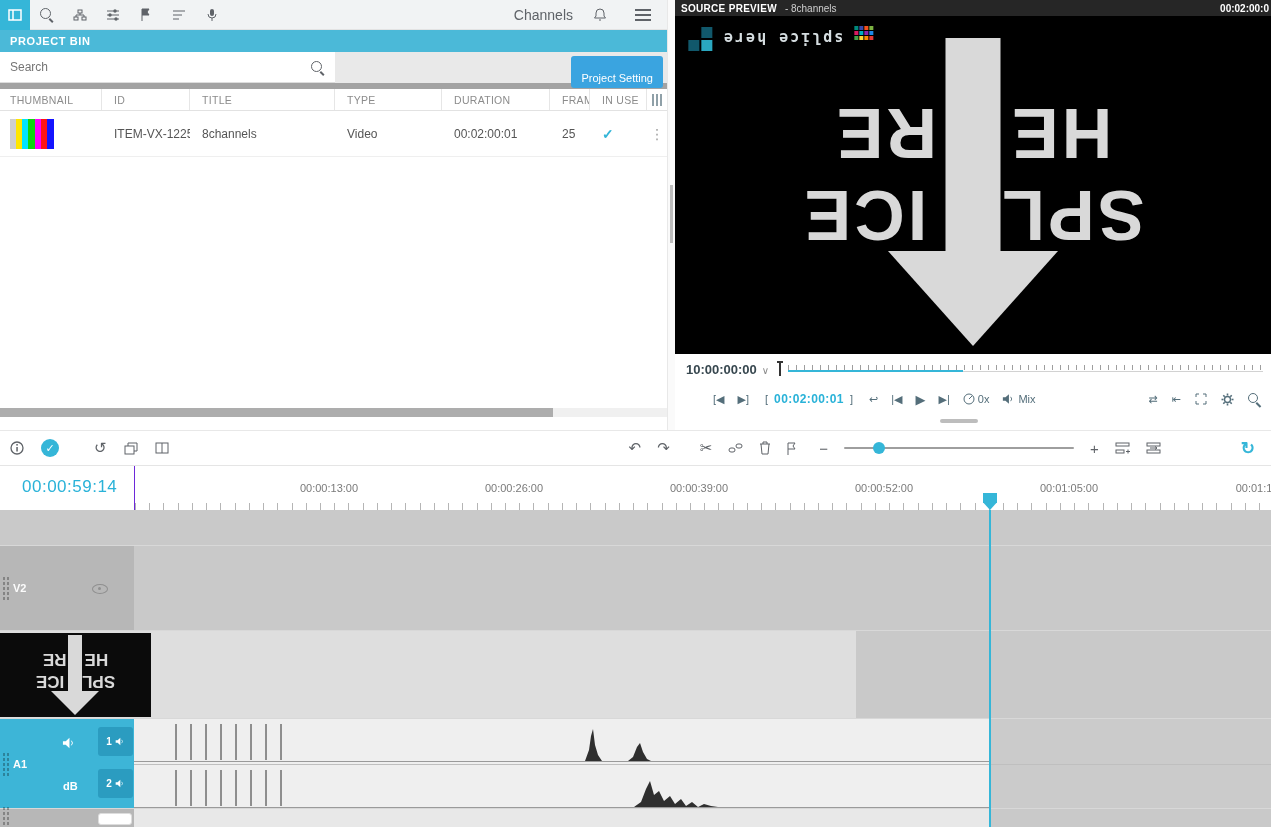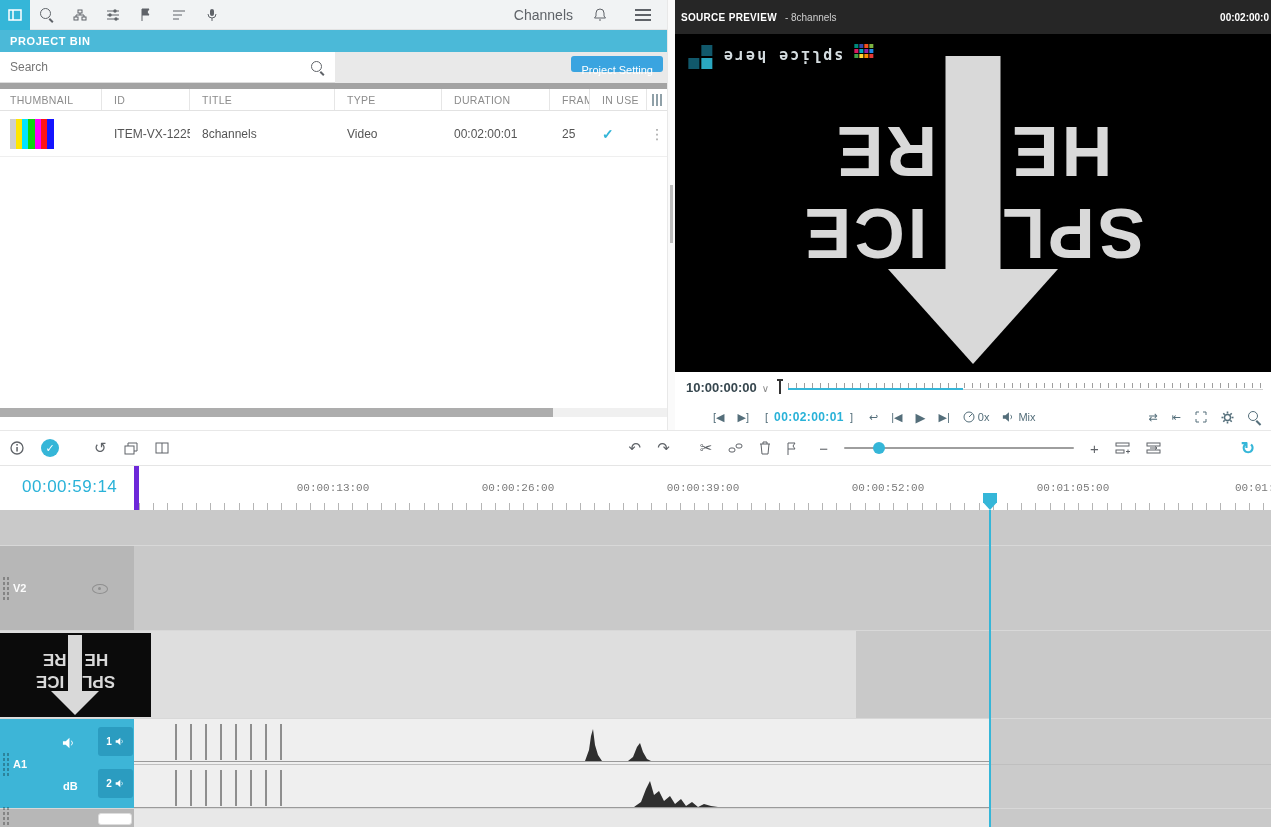--- a/index.html
+++ b/index.html
@@ -18,21 +18,21 @@
   .tb-right .tb-btn { margin-left:10px; }
   .lp-toolbar .menu-bars { width:16px; height:12px; display:flex; flex-direction:column; justify-content:space-between; }
   .menu-bars i { display:block; height:2px; background:#5f6368; }
 
   .bin-header { height:22px; background:#4bb9d8; color:#fff; font-size:11px; font-weight:bold; letter-spacing:.6px; line-height:22px; padding-left:10px; }
 
   .bin-controls { position:relative; height:31px; background:#e9e9e9; }
   .search-box { position:absolute; left:0; top:0; width:335px; height:31px; background:#fff; border-bottom:1px solid #ddd; }
   .search-box input { width:100%; height:100%; border:0; outline:none; padding:0 28px 0 10px; font-size:12px; color:#444; font-family:"Liberation Sans",sans-serif; }
   .search-box .i-search { position:absolute; right:10px; top:9px; }
-  .btn-project { position:absolute; right:4px; top:4px; height:14px; padding:8px 10px; background:#3aa4e0; border:0; border-radius:3px; color:#fff; font-size:11px; cursor:pointer; font-family:"Liberation Sans",sans-serif; }
+  .btn-project { position:absolute; right:4px; top:4px; height:14px; padding:16px 10px; background:#3aa4e0; border:0; border-radius:3px; color:#fff; font-size:11px; cursor:pointer; font-family:"Liberation Sans",sans-serif; }
 
   .bin-table { width:667px; font-size:12px; color:#555; }
   .bt-head, .bt-row { display:flex; }
   .bt-head { height:28px; border-bottom:1px solid #e2e2e2; border-top:6px solid #a3a3a3; }
   .bt-head .cell { font-size:10.5px; color:#8c8c8c; letter-spacing:.3px; }
   .cell { display:flex; align-items:center; padding-left:12px; border-right:1px solid #e6e6e6; overflow:hidden; white-space:nowrap; }
   .c-thumb { width:102px; padding-left:10px; }
   .c-id { width:88px; }
   .c-title { width:145px; }
   .c-type { width:107px; }
@@ -49,21 +49,21 @@
   .i-cols i { display:block; width:2px; height:12px; background:#8fa0a8; }
 
   .lp-hscroll { position:absolute; left:0; top:408px; width:667px; height:9px; background:#f0f0f0; }
   .lp-hscroll .handle { width:553px; height:9px; background:#adadad; cursor:pointer; }
 
   .vdivider { position:absolute; left:667px; top:0; width:8px; height:430px; background:#fafafa; border-left:1px solid #e8e8e8; }
   .vdivider .vhandle { position:absolute; left:2px; top:185px; width:3px; height:58px; background:#bdbdbd; cursor:pointer; }
 
   
   .preview-panel { position:absolute; left:675px; top:0; width:596px; height:430px; background:#fff; }
-  .pv-header { height:34px; background:#262626; color:#fff; display:flex; align-items:center; padding:4px 6px; font-size:10px; overflow:hidden; }
+  .pv-header { height:16px; background:#262626; color:#fff; display:flex; align-items:center; padding:4px 6px; font-size:10px; overflow:hidden; }
   .pv-title { font-weight:bold; letter-spacing:.3px; }
   .pv-clip { color:#cfcfcf; margin-left:8px; }
   .pv-tc { margin-left:auto; font-weight:bold; margin-right:-4px; }
   .pv-video { position:relative; height:338px; background:#000; overflow:hidden; cursor:pointer; }
 
   .pv-art { position:absolute; inset:0; transform:rotate(180deg); }
   .arrow-head { position:absolute; left:50%; top:8px; transform:translateX(-50%); width:0; height:0;
     border-left:85px solid transparent; border-right:85px solid transparent; border-bottom:95px solid #d9d9d9; }
   .arrow-shaft { position:absolute; left:50%; top:98px; transform:translateX(-50%); width:55px; height:218px; background:#d9d9d9; }
   .art-words { position:absolute; left:0; right:0; top:104px; display:flex; flex-direction:column; align-items:center; gap:12px; }
@@ -112,21 +112,21 @@
   .tlt-center { display:flex; align-items:center; gap:16px; margin-left:460px; }
   .tlt-right { margin-left:auto; display:flex; align-items:center; padding-right:16px; }
   .tl-btn { cursor:pointer; display:flex; align-items:center; justify-content:center; font-size:15px; user-select:none; }
   .check-circle { width:18px; height:18px; border-radius:50%; background:#35b6d8; color:#fff; font-size:11px; display:flex; align-items:center; justify-content:center; }
   .zoom-slider { position:relative; width:230px; height:2px; background:#9e9e9e; border-radius:1px; cursor:pointer; }
   .zoom-knob { position:absolute; left:29px; top:-5px; width:12px; height:12px; border-radius:50%; background:#35b6d8; cursor:pointer; }
   .refresh { color:#35b6d8; font-size:17px; font-weight:bold; }
 
   .tl-ruler { position:relative; height:44px; background:#fff; }
   .tc-current { position:absolute; left:22px; top:11px; font-size:17px; color:#29b2d8; letter-spacing:.5px; }
-  .ruler-area { position:absolute; left:134px; right:0; top:0; bottom:0; border-left:5px solid #6d28d9; cursor:pointer; overflow:hidden;font-family:Liberation Mono, monospace; }
+  .ruler-area { position:absolute; left:134px; right:0; top:0; bottom:0; border-left:1px solid #6d28d9; cursor:pointer; overflow:hidden; }
   .ruler-label { position:absolute; top:16px; transform:translateX(-50%); font-size:11px; color:#7a7a7a; white-space:nowrap; }
   .ruler-ticks { position:absolute; left:0; right:0; bottom:0; height:7px;
     background:repeating-linear-gradient(90deg,#b5b5b5 0 1px,transparent 1px 14.23px); }
   .ph-head { position:absolute; left:983px; top:27px; width:14px; height:17px; background:#35b6d8; cursor:pointer;
     clip-path:polygon(0 0,100% 0,100% 55%,50% 100%,0 55%); z-index:7; }
   .playhead-line { position:absolute; left:989px; top:80px; bottom:0; width:2px; background:#35b6d8; z-index:6; }
 
   .tl-tracks { position:absolute; left:0; top:80px; width:1271px; height:317px; }
   .track { position:relative; display:flex; border-bottom:1px solid #d8d8d8; }
   .t-head { position:relative; width:134px; flex:none; cursor:pointer; }

